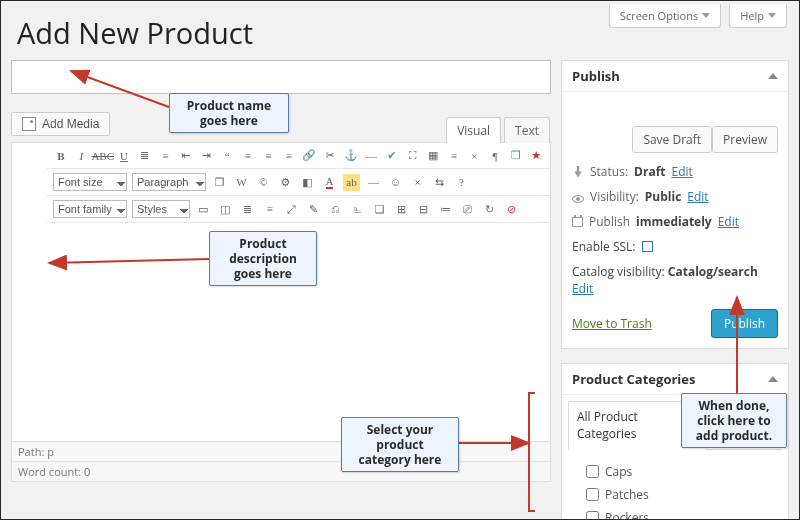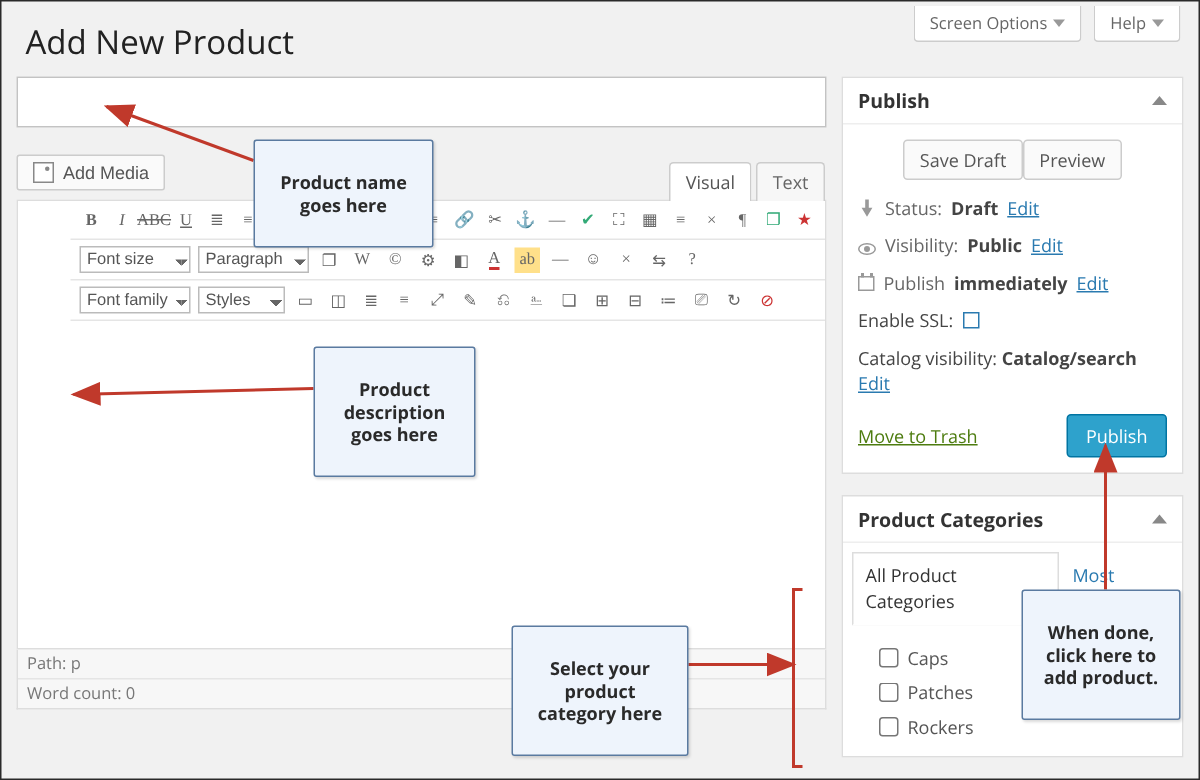--- a/index.html
+++ b/index.html
@@ -18,21 +18,21 @@
     background: #fff; border: 1px solid #ccc; border-top: none;
     padding: 4px 10px; font-size: 11px; color: #666;
     border-bottom-left-radius: 3px; border-bottom-right-radius: 3px;
     cursor: pointer; display: flex; align-items: center; gap: 4px;
   }
   .tri-down {
     width: 0; height: 0; border-left: 4px solid transparent;
     border-right: 4px solid transparent; border-top: 5px solid #999;
   }
   h1.page-title {
-    font-size: 22px; font-weight: 400; color: #222;
+    font-size: 29px; font-weight: 400; color: #222;
     margin: 0; padding: 12px 0 8px 16px;
   }
   .wrap { display: flex; padding: 0 10px; gap: 10px; }
   .main { flex: 1; min-width: 0; }
   .side { width: 228px; flex-shrink: 0; }
 
   .title-input {
     width: 100%; height: 34px;
     border: 1px solid #c3c3c3; background: #fff;
     font-size: 16px; padding: 4px 8px; outline: none;
@@ -107,21 +107,21 @@
   }
   .postbox-body { padding: 10px; font-size: 12px; }
   .btn {
     display:inline-block; background:#fafafa; border:1px solid #ccc;
     padding:4px 10px; border-radius:3px; color:#555; cursor:pointer;
   }
   .btn-primary {
     background:#2ea2cc; border:1px solid #0074a2; color:#fff;
     padding:5px 12px; border-radius:3px; cursor:pointer;
   }
-  .pub-row { display:flex; justify-content:center; margin-bottom:10px;}
+  .pub-row { display:flex; justify-content:flex-end; margin-bottom:10px;margin-top:24px;}
   .meta-line{
     display:flex; align-items:center; gap:6px; margin:8px 0; color:#444;
   }
   .meta-line .lbl { color:#666; }
   .meta-line .val { font-weight:bold; }
   .meta-line a { color:#2a7ab0; text-decoration:underline; cursor:pointer; }
   .ico {
     width:12px; height:12px; display:inline-block;
   }
   .ico-pin { background:#999; clip-path: polygon(40% 0,60% 0,60% 50%,80% 50%,50% 100%,20% 50%,40% 50%); }
@@ -136,21 +136,21 @@
   .cat-tabs{display:flex;border-bottom:1px solid #ddd;}
   .cat-tab{padding:6px 8px;font-size:12px;color:#2a7ab0;cursor:pointer;border:1px solid transparent;}
   .cat-tab.active{border:1px solid #ddd;border-bottom:1px solid #fff;color:#333;margin-bottom:-1px;background:#fff;}
   .cat-list{padding:10px 8px 8px 18px;}
   .cat-item{display:flex;align-items:center;gap:6px;padding:3px 0;color:#555;}
   .cat-item input{margin:0;}
 
   
   .callout{
     position:absolute; background:#eef4fc; border:1px solid #5a7aa0;
-    padding:20px 12px; font-size:12px; color:#2a2a2a; text-align:center;
+    padding:4px 12px; font-size:12px; color:#2a2a2a; text-align:center;
     font-weight:bold; line-height:1.25; border-radius:2px;
     box-shadow:1px 1px 2px rgba(0,0,0,0.15); z-index:50;
   }
   svg.annot { position:absolute; top:0; left:0; width:800px; height:520px;
     pointer-events:none; z-index:40; }
 </style>
 </head>
 <body>
 
 <div class="screen-tabs">

